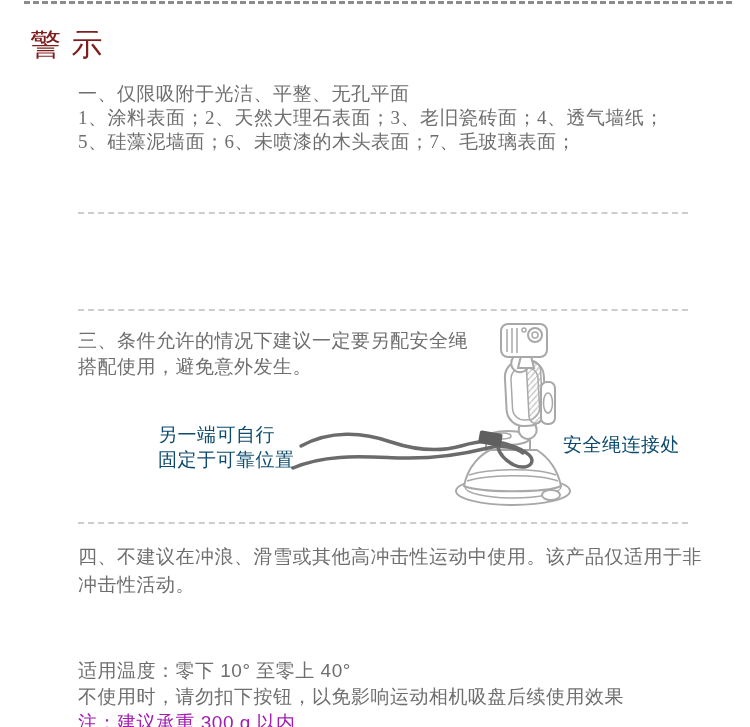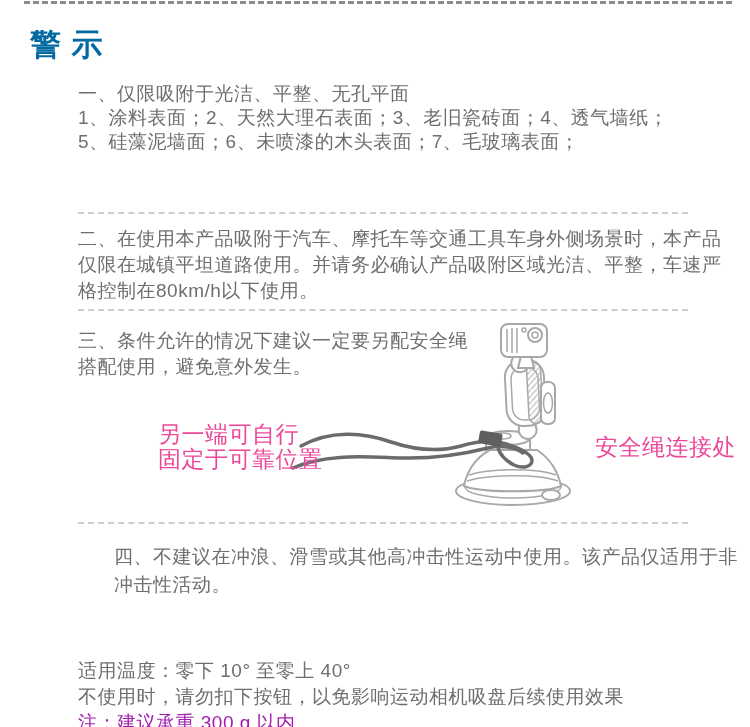--- a/index.html
+++ b/index.html
@@ -3,53 +3,48 @@
 <meta charset="utf-8">
 <style>
   html,body{margin:0;padding:0;background:#ffffff;}
   .canvas{
     position:relative;width:750px;height:727px;background:#ffffff;overflow:hidden;
     font-family:"Liberation Sans","DejaVu Sans",sans-serif;
   }
   .top-dash{position:absolute;top:1px;left:24px;right:18px;border-top:3px dashed #8c8c8c;}
   .title{
     position:absolute;left:30px;top:24px;margin:0;
-    font-size:31px;font-weight:700;color:#0369a1;letter-spacing:1px;
+    font-size:31px;font-weight:400;color:#7f1d1d;letter-spacing:1px;
   }
   .block{position:absolute;left:78px;font-size:19px;color:#6e6e6e;letter-spacing:0.5px;}
-  .lh24{line-height:24px;}
+  .lh24{line-height:24px;font-family:Liberation Serif, serif;}
   .lh26{line-height:26px;}
-  .lh28{line-height:28px;margin-left:36px;}
+  .lh28{line-height:28px;}
   .divider{position:absolute;left:78px;width:610px;height:0;border-top:2px dashed #cdcdcd;}
-  .label{position:absolute;font-size:23px;color:#ec4899;letter-spacing:0.5px;}
+  .label{position:absolute;font-size:19px;color:#0c4a6e;letter-spacing:0.5px;}
   .diagram{position:absolute;left:285px;top:318px;}
   .blue{color:#a21caf;}
 </style>
 </head>
 <body>
 
 <div class="canvas">
 
   <div class="top-dash"></div>
 
   <h1 class="title">警 示</h1>
 
   <div class="block lh24" style="top:82px;">
     <div>一、仅限吸附于光洁、平整、无孔平面</div>
     <div>1、涂料表面；2、天然大理石表面；3、老旧瓷砖面；4、透气墙纸；</div>
     <div>5、硅藻泥墙面；6、未喷漆的木头表面；7、毛玻璃表面；</div>
   </div>
 
   <div class="divider" style="top:212px;"></div>
 
-  <div class="block lh26" style="top:226px;">
-    <div>二、在使用本产品吸附于汽车、摩托车等交通工具车身外侧场景时，本产品</div>
-    <div>仅限在城镇平坦道路使用。并请务必确认产品吸附区域光洁、平整，车速严</div>
-    <div>格控制在80km/h以下使用。</div>
-  </div>
 
   <div class="divider" style="top:309px;"></div>
 
   <div class="block lh26" style="top:328px;">
     <div>三、条件允许的情况下建议一定要另配安全绳</div>
     <div>搭配使用，避免意外发生。</div>
   </div>
 
   <svg class="diagram" width="300" height="200" viewBox="0 0 300 200">
     <defs>
@@ -96,21 +91,21 @@
       <path d="M8,150 C42,135 82,139 116,140 C152,141 183,135 203,130 C216,127 230,129 238,135"></path>
       <path d="M212,124 C230,127 246,135 247,142 C247,149 238,151 229,147 C221,143 214,136 213,129"></path>
     </g>
     <rect x="194" y="114" width="23" height="13" rx="2" fill="#5f5f5f" transform="rotate(10 205 120)"></rect>
   </svg>
 
   <div class="label" style="left:158px;top:422px;line-height:25px;">
     <div>另一端可自行</div>
     <div>固定于可靠位置</div>
   </div>
-  <div class="label" style="left:595px;top:432px;">安全绳连接处</div>
+  <div class="label" style="left:563px;top:432px;">安全绳连接处</div>
 
   <div class="divider" style="top:522px;"></div>
 
   <div class="block lh28" style="top:543px;">
     <div>四、不建议在冲浪、滑雪或其他高冲击性运动中使用。该产品仅适用于非</div>
     <div>冲击性活动。</div>
   </div>
 
   <div class="block lh26" style="top:616px;margin-top:42px;">
     <div>适用温度：零下 10° 至零上 40°</div>

